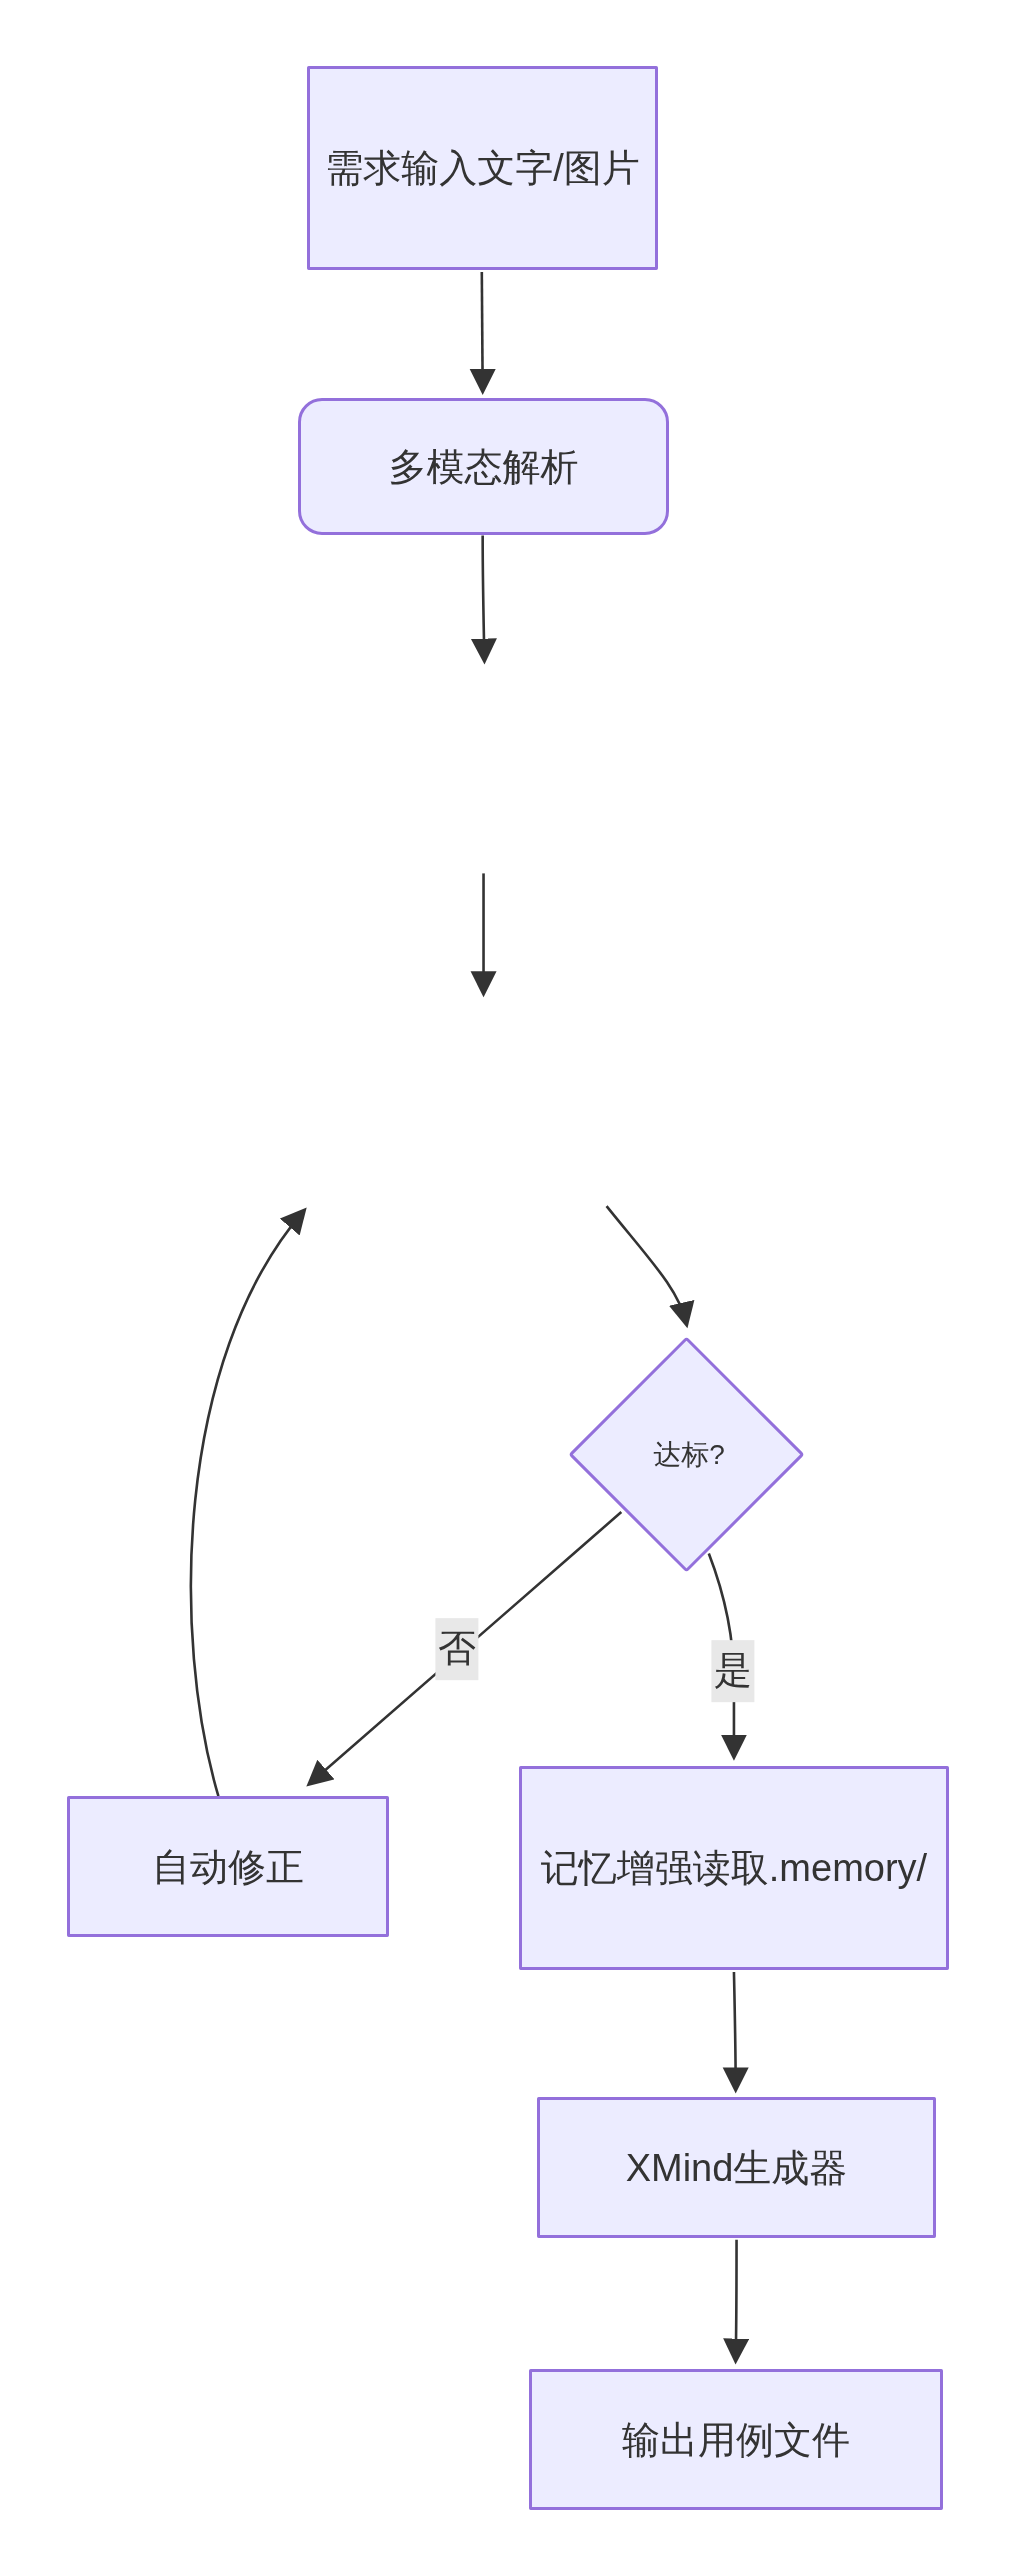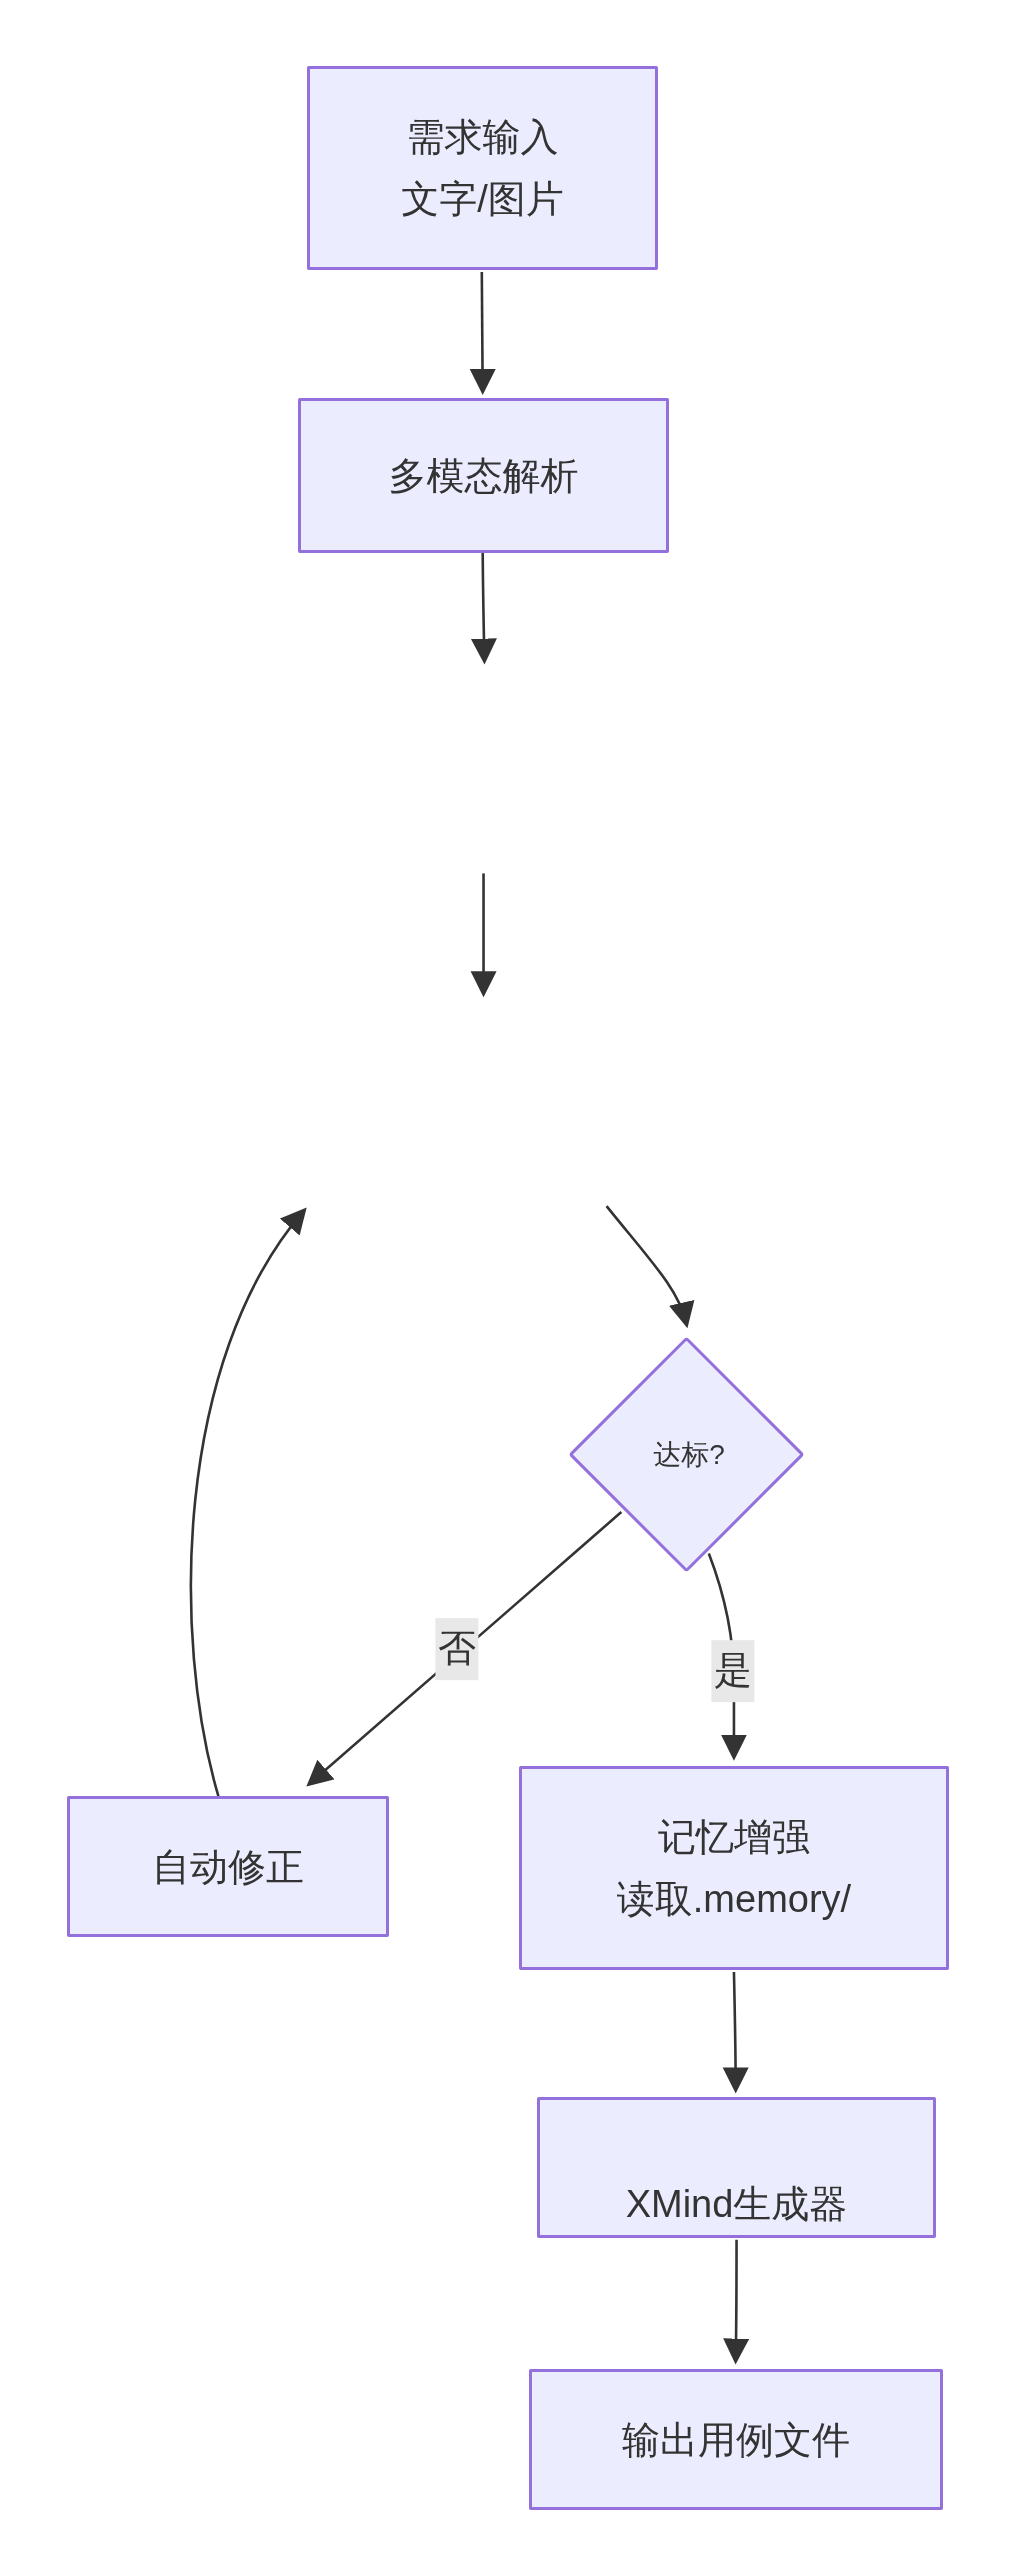--- a/index.html
+++ b/index.html
@@ -21,21 +21,20 @@
   svg.edges{position:absolute;left:0;top:0;width:1013px;height:2576px;}
   .edge{fill:none;stroke:var(--edge);stroke-width:3px;}
   .arrowhead{fill:var(--edge);stroke:none;}
   .node{
     position:absolute;
     box-sizing:border-box;
     background:var(--node_fill);
     border:3.5px solid var(--node_border);
     border-radius:1.7px;
     display:flex;
-    flex-direction:column;
     align-items:center;
     justify-content:center;
     text-align:center;
     font-size:38px;
     line-height:62px;
     color:var(--text);
   }
   .node .line{display:block;white-space:nowrap;}
   .diamond{
     position:absolute;
@@ -88,39 +87,39 @@
     <path class="edge" d="M252,2073 C198,1890 202,1570 350,1398" marker-end="url(#arrow)"></path>
     <path class="edge" d="M847,2276 C848,2322 849,2366 849,2410" marker-end="url(#arrow)"></path>
     <path class="edge" d="M850,2585 C850,2630 850,2678 849,2723" marker-end="url(#arrow)"></path>
   </svg>
 
   <div class="node" style="left:307px;top:66px;width:351px;height:204px;">
     <span class="line">需求输入</span>
     <span class="line">文字/图片</span>
   </div>
 
-  <div class="node" style="left:298px;top:398px;width:371px;height:155px;">
+  <div class="node" style="left:298px;top:398px;width:371px;height:137px;border-radius:24px;">
     <span class="line">多模态解析</span>
   </div>
 
 
 
   <div class="diamond"></div>
   <div class="diamond-label">达标?</div>
 
   <div class="node" style="left:67px;top:1796px;width:322px;height:141px;">
     <span class="line">自动修正</span>
   </div>
 
   <div class="node" style="left:519px;top:1766px;width:430px;height:204px;">
     <span class="line">记忆增强</span>
     <span class="line">读取.memory/</span>
   </div>
 
-  <div class="node" style="left:537px;top:2097px;width:399px;height:141px;justify-content:flex-end;">
+  <div class="node" style="left:537px;top:2097px;width:399px;height:141px;">
     <span class="line">XMind生成器</span>
   </div>
 
   <div class="node" style="left:529px;top:2369px;width:414px;height:141px;text-align:center;">
     <span class="line">输出用例文件</span>
   </div>
 
   <div class="edge-label lbl-no">否</div>
   <div class="edge-label lbl-yes">是</div>
 

